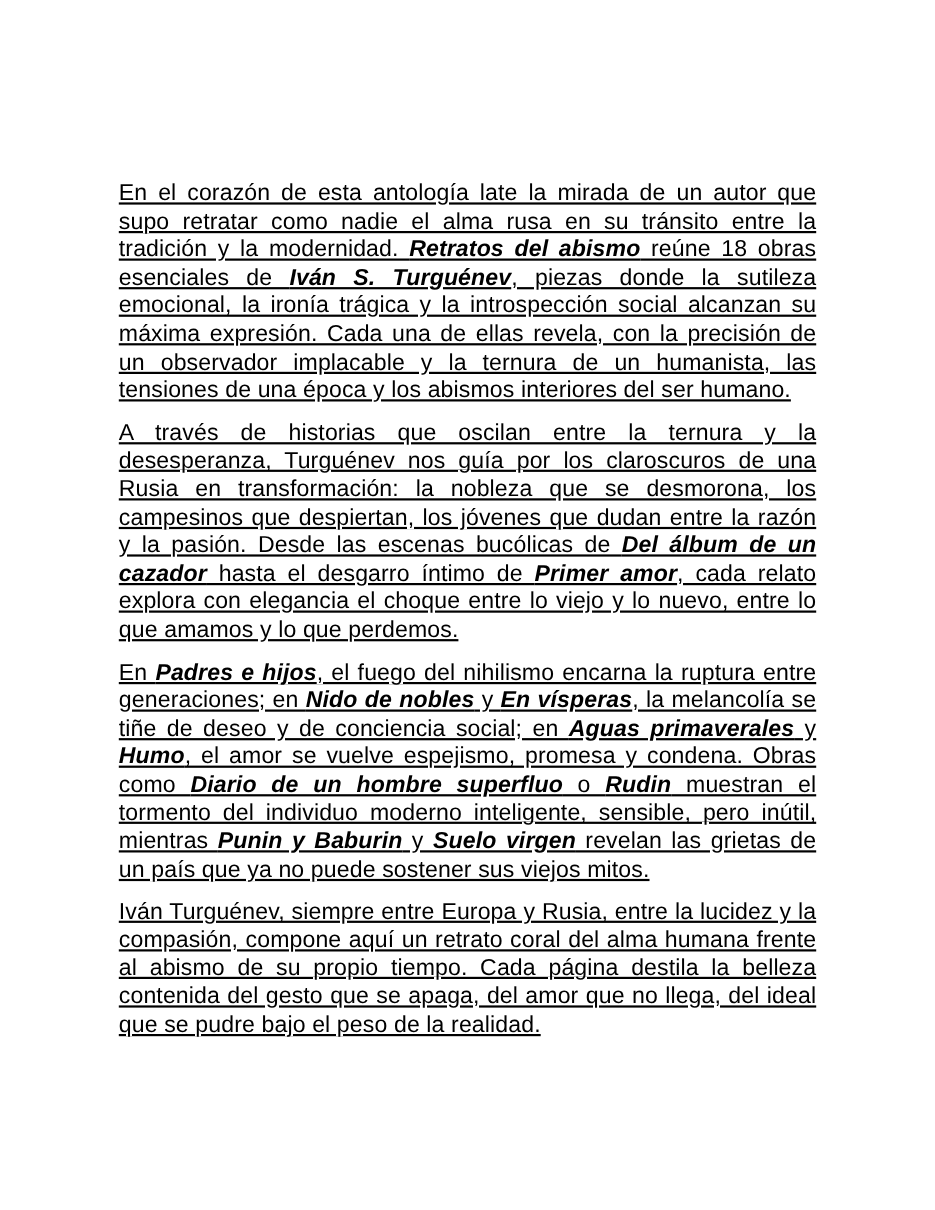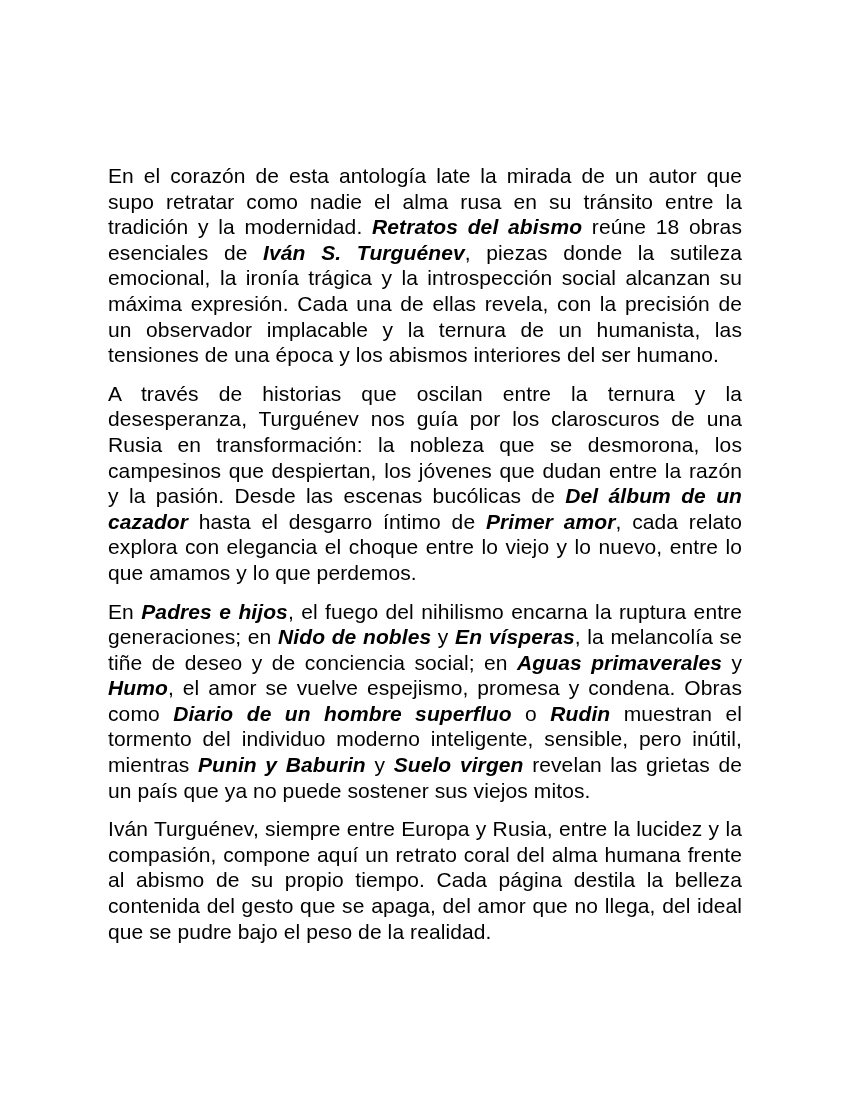--- a/index.html
+++ b/index.html
@@ -29,20 +29,21 @@
     font-family: "Liberation Sans", sans-serif;
     font-size: 21px;
     line-height: 25.6px;
     color: #000000;
     text-align: justify;
     letter-spacing: 0.1px;
   }
   .text-block p {
     margin: 0 0 13px 0;
     padding: 0;
+    text-decoration: underline;
   }
   .text-block p:last-child {
     margin-bottom: 0;
   }
   .seg-normal {
     font-weight: normal;
     font-style: normal;
   }
   .seg-bold-italic {
     font-weight: bold;

